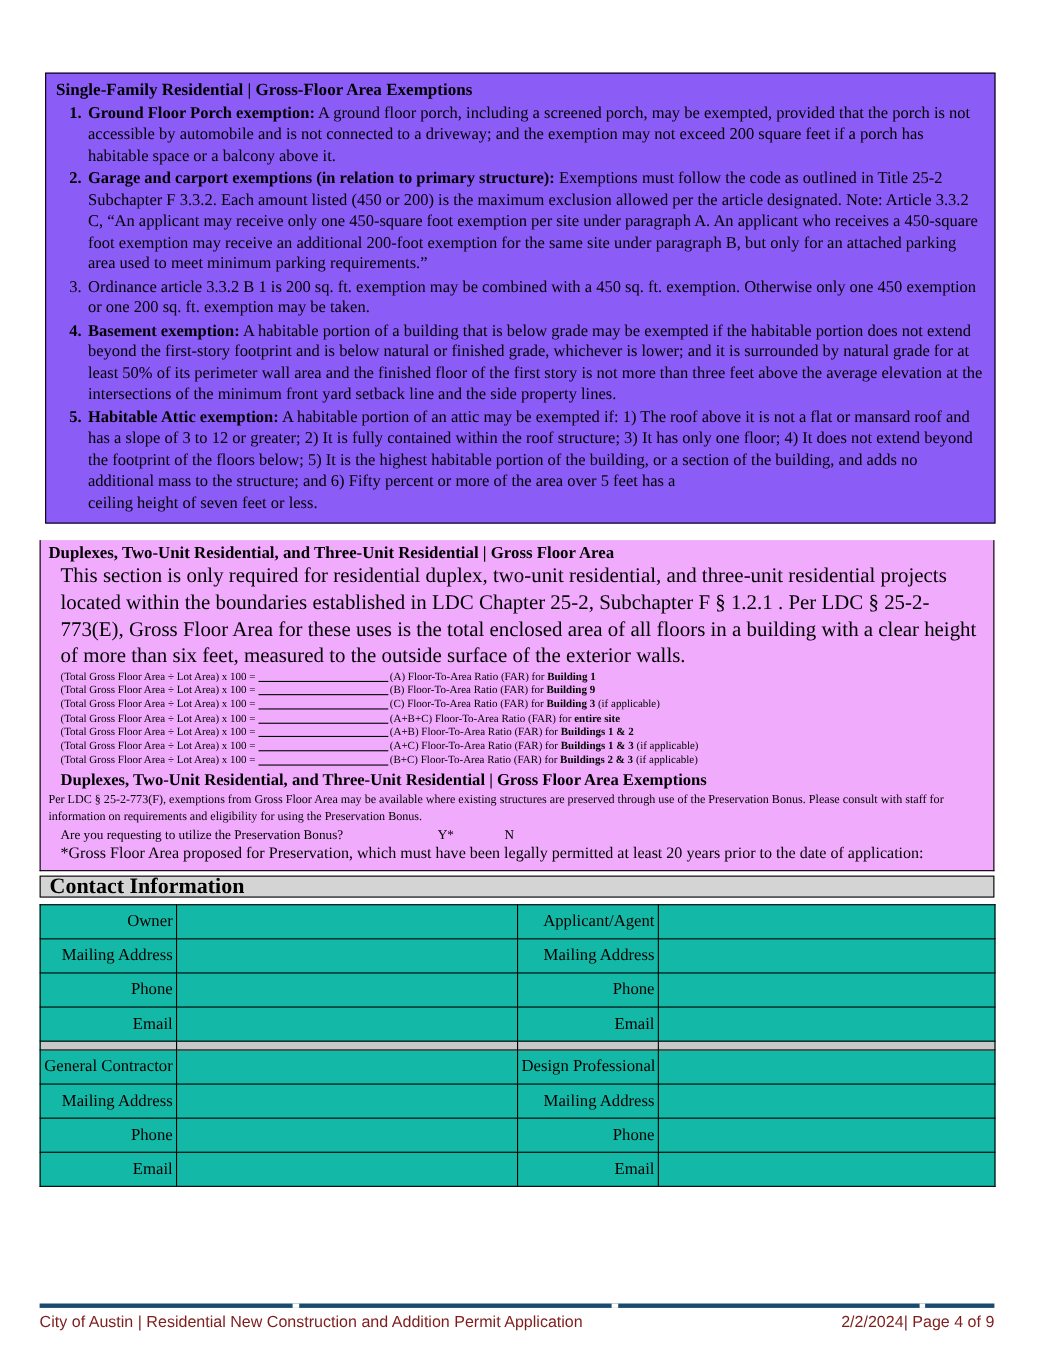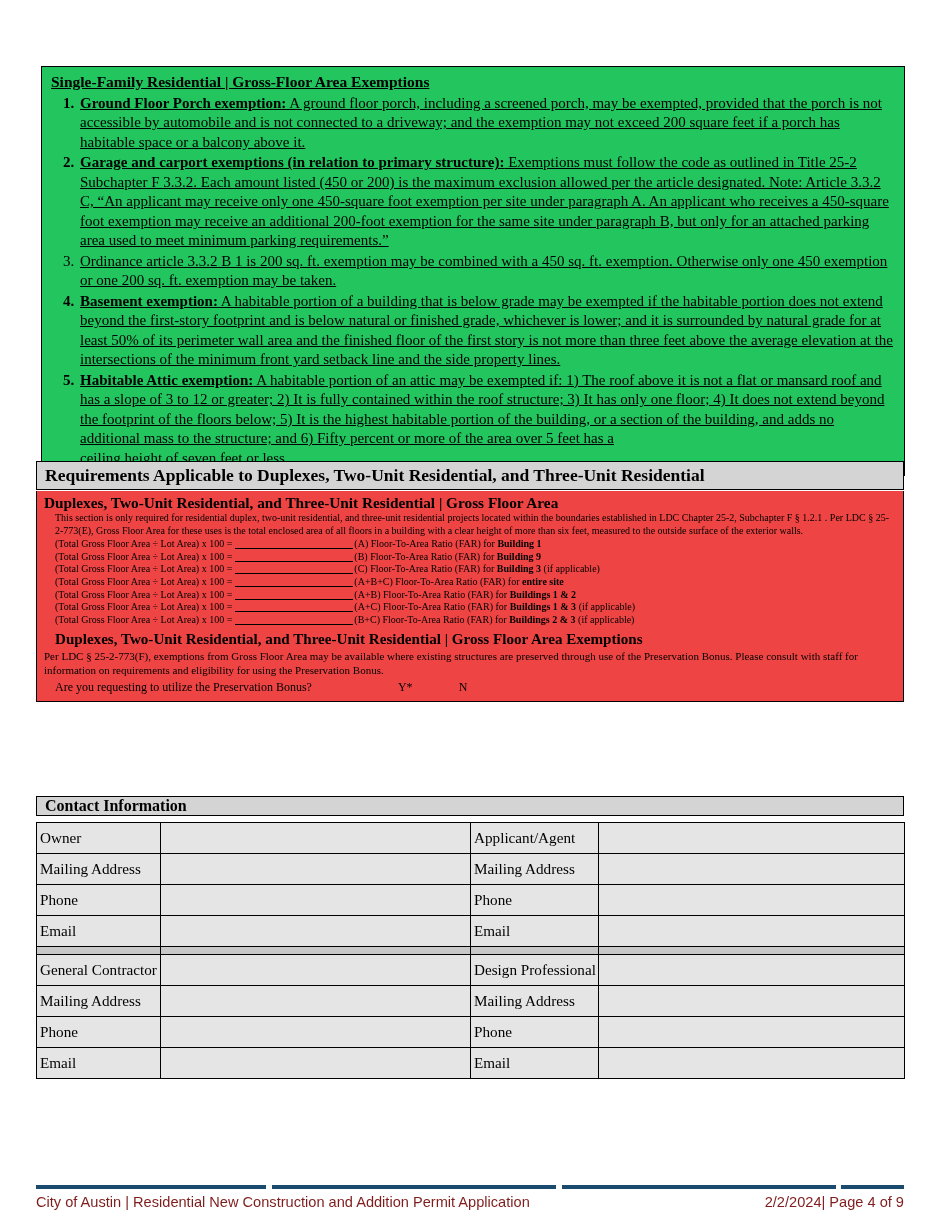--- a/index.html
+++ b/index.html
@@ -24,23 +24,22 @@
   }
 
   
   .sfr-box {
     position: absolute;
     left: 41px;
     top: 66px;
     width: 864px;
     border: 1px solid #000;
     box-sizing: border-box;
-    background: #22c55e;
+    background: #8b5cf6;
     padding: 5px 8px 6px 9px;
-    text-decoration: underline;
   }
   .sfr-title {
     font-weight: bold;
     font-size: 15.5px;
     line-height: 1.28;
     margin-bottom: 1px;
   }
   .sfr-intro {
     font-size: 14.2px;
     line-height: 1.30;
@@ -82,43 +81,43 @@
     top: 461px;
     width: 868px;
     height: 29px;
     font-size: 17.5px;
   }
   #contact-bar {
     left: 36px;
     top: 796px;
     width: 868px;
     height: 20px;
-    font-size: 16px;
+    font-size: 20px;
   }
 
   
   .dup-box {
     position: absolute;
     left: 36px;
     top: 491px;
     width: 868px;
     box-sizing: border-box;
     border-left: 1px solid #000;
     border-right: 1px solid #000;
     border-bottom: 1px solid #000;
-    background: #ef4444;
+    background: #f0abfc;
     padding: 2px 7px 5px 7px;
   }
   .dup-sub-title {
     font-weight: bold;
     font-size: 15.3px;
     line-height: 1.26;
   }
   .dup-intro {
-    font-size: 10px;
+    font-size: 19px;
     line-height: 1.28;
     padding-left: 11px;
   }
   .far-rows { margin-top: 0px; padding-left: 11px; }
   .far-row {
     font-size: 10px;
     line-height: 1.27;
     white-space: nowrap;
     display: block;
   }
@@ -158,21 +157,22 @@
   }
 
   
   .contact-table {
     position: absolute;
     left: 36px;
     top: 822px;
     width: 868px;
     border-collapse: collapse;
     table-layout: fixed;
-    background: #e5e5e5;
+    background: #14b8a6;
+    text-align: right;
   }
   .contact-table td {
     border: 1px solid #000;
     height: 31px;
     font-size: 15.2px;
     font-family: "Liberation Serif", serif;
     padding: 1px 3px 2px 3px;
     vertical-align: middle;
     box-sizing: border-box;
   }
@@ -239,23 +239,20 @@
       <li>
         <span class="lead">Basement exemption:</span><span> A habitable portion of a building that is below grade may be exempted if the habitable portion does not extend beyond the first-story footprint  and is below natural or finished grade, whichever is lower; and it is surrounded by natural grade for at least 50% of its perimeter wall area and the finished floor of  the first story is not more than three feet above the average elevation at the intersections of the minimum front yard setback line and the side property lines.</span>
       </li>
       <li>
         <span class="lead">Habitable Attic exemption:</span><span> A habitable portion of an attic may be exempted  if: 1) The roof above it is not a flat or mansard roof and has a slope of 3 to 12 or  greater; 2) It is fully contained within the roof structure; 3) It has only one floor; 4) It does not extend beyond the footprint of the floors below; 5) It is the highest  habitable portion of the building, or a section of the building, and adds no additional mass to the structure; and 6) Fifty percent or more of the area over 5 feet has a</span>
         <span class="tail-line">ceiling height of seven feet or less.</span>
       </li>
     </ol>
   </div>
 
-  <div class="gray-bar" id="requirements-bar">
-    <span>Requirements Applicable to Duplexes, Two-Unit Residential, and Three-Unit Residential</span>
-  </div>
 
   <div class="dup-box">
     <div class="dup-sub-title">Duplexes, Two-Unit Residential, and Three-Unit Residential | Gross Floor Area</div>
     <div class="dup-intro">This section is only required for residential duplex, two-unit residential, and three-unit residential projects located within the boundaries established in LDC Chapter 25-2, Subchapter F § 1.2.1 .  Per LDC § 25-2-773(E), Gross Floor Area for these uses is the total enclosed area of all floors in a building with a clear height of more than six feet, measured to the outside surface of the exterior walls.</div>
 
     <div class="far-rows">
       <span class="far-row">
         <span>(Total Gross Floor Area ÷ Lot Area) x 100 =</span><span class="far-blank"></span><span>(A) Floor-To-Area Ratio (FAR) for </span><span class="bld">Building 1</span><span class="ifapp"></span>
       </span>
       <span class="far-row">
@@ -277,20 +274,21 @@
         <span>(Total Gross Floor Area ÷ Lot Area) x 100 =</span><span class="far-blank"></span><span>(B+C) Floor-To-Area Ratio (FAR) for </span><span class="bld">Buildings 2 &amp; 3</span><span class="ifapp"> (if applicable)</span>
       </span>
     </div>
 
     <div class="exempt-head">Duplexes, Two-Unit Residential, and Three-Unit Residential | Gross Floor Area Exemptions</div>
     <div class="exempt-body">Per LDC § 25-2-773(F), exemptions from Gross Floor Area may be available where existing structures are preserved through use of the Preservation Bonus.  Please consult with staff for information on requirements and eligibility for using the Preservation Bonus.</div>
 
     <div class="pres-q">
       <span>Are you requesting to utilize the Preservation Bonus?</span><span class="yn-y">Y*</span><span class="yn-n">N</span>
     </div>
+    <div class="pres-note">*Gross Floor Area proposed for Preservation, which must have been legally permitted at least 20 years prior to the date of application:</div>
   </div>
 
   <div class="gray-bar" id="contact-bar">
     <span>Contact Information</span>
   </div>
 
   <table class="contact-table">
     <tbody>
       <tr>
         <td class="lbl">Owner</td>

